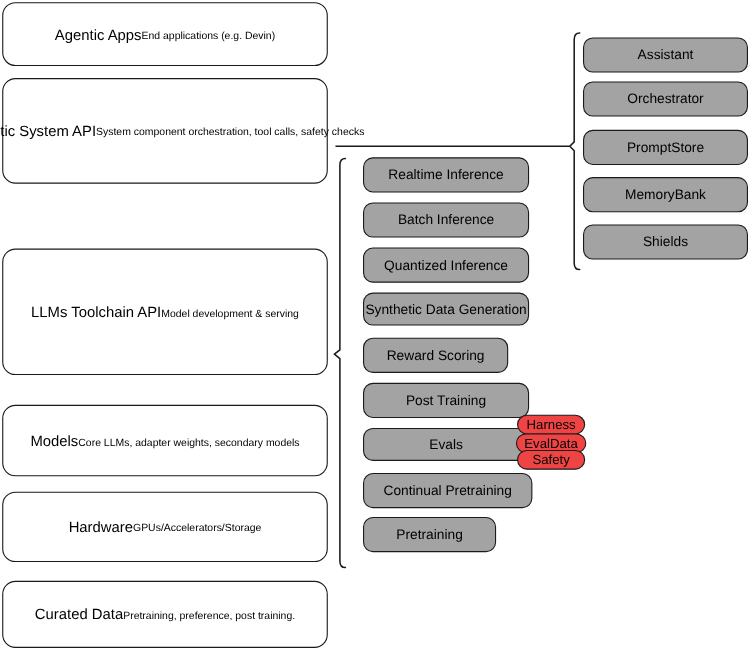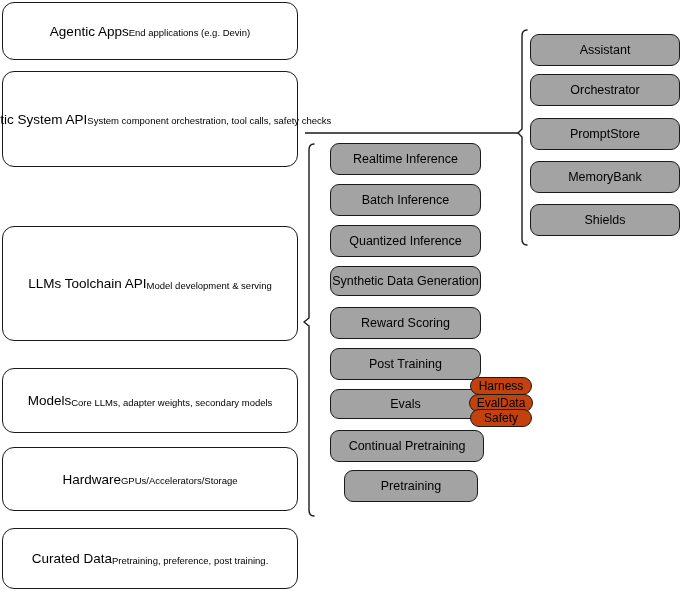--- a/index.html
+++ b/index.html
@@ -59,21 +59,21 @@
   .chip span {
     font-size: 12.5px;
     line-height: 15px;
     white-space: nowrap;
   }
   .pill {
     position: absolute;
     box-sizing: border-box;
     border: 1.3px solid #1a1a1a;
     border-radius: 20px;
-    background: #c2410c;
+    background: #ef4444;
     display: flex;
     align-items: center;
     justify-content: center;
     z-index: 5;
   }
   .pill span {
     font-size: 12px;
     line-height: 14px;
     white-space: nowrap;
   }
@@ -135,33 +135,33 @@
   </div>
   <div class="chip" style="left:330px; top:184px; width:151px; height:32px;">
     <span>Batch Inference</span>
   </div>
   <div class="chip" style="left:330px; top:225px; width:151px; height:32px;">
     <span>Quantized Inference</span>
   </div>
   <div class="chip" style="left:330px; top:266px; width:151px; height:30px;">
     <span>Synthetic Data Generation</span>
   </div>
-  <div class="chip" style="left:330px; top:307px; width:151px; height:32px;">
+  <div class="chip" style="left:330px; top:307px; width:132px; height:32px;">
     <span>Reward Scoring</span>
   </div>
   <div class="chip" style="left:330px; top:348px; width:151px; height:32px;">
     <span>Post Training</span>
   </div>
   <div class="chip" style="left:330px; top:389px; width:151px; height:30px;">
     <span>Evals</span>
   </div>
   <div class="chip" style="left:330px; top:430px; width:154px; height:32px;">
     <span>Continual Pretraining</span>
   </div>
-  <div class="chip" style="left:344px; top:470px; width:134px; height:32px;">
+  <div class="chip" style="left:330px; top:470px; width:121px; height:32px;">
     <span>Pretraining</span>
   </div>
 
   <div class="pill" style="left:470px; top:377px; width:62px; height:18px;">
     <span>Harness</span>
   </div>
   <div class="pill" style="left:469px; top:394px; width:64px; height:18px;">
     <span>EvalData</span>
   </div>
   <div class="pill" style="left:470px; top:409px; width:62px; height:18px;">

